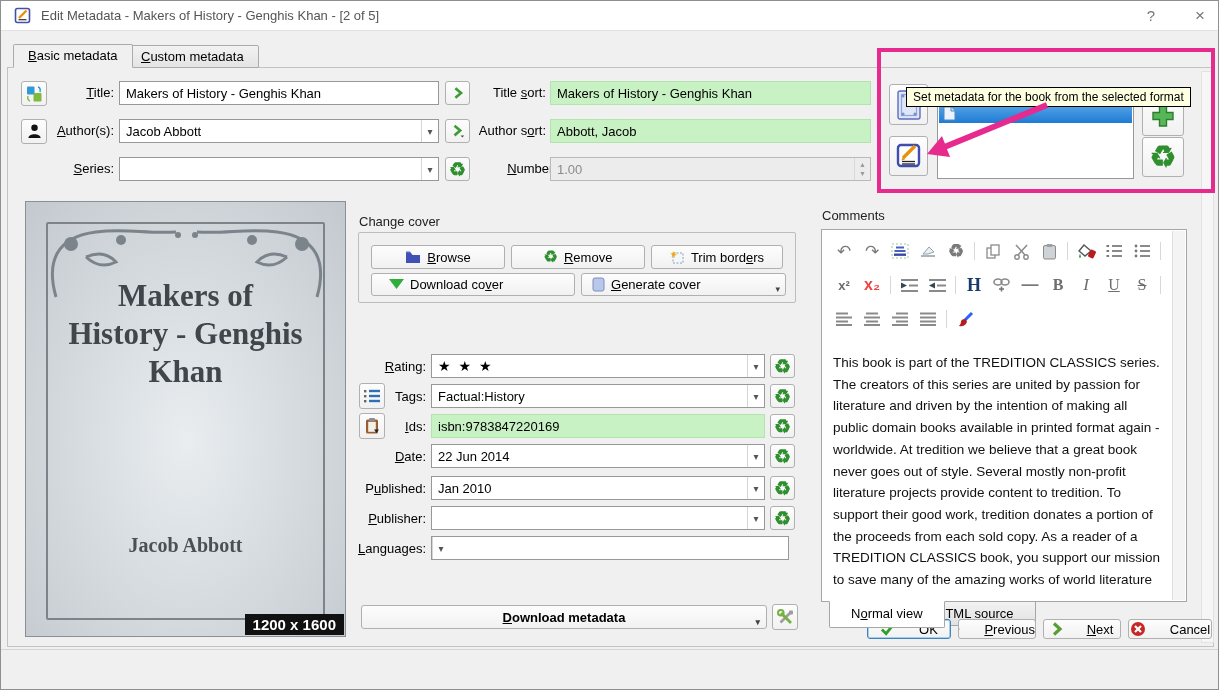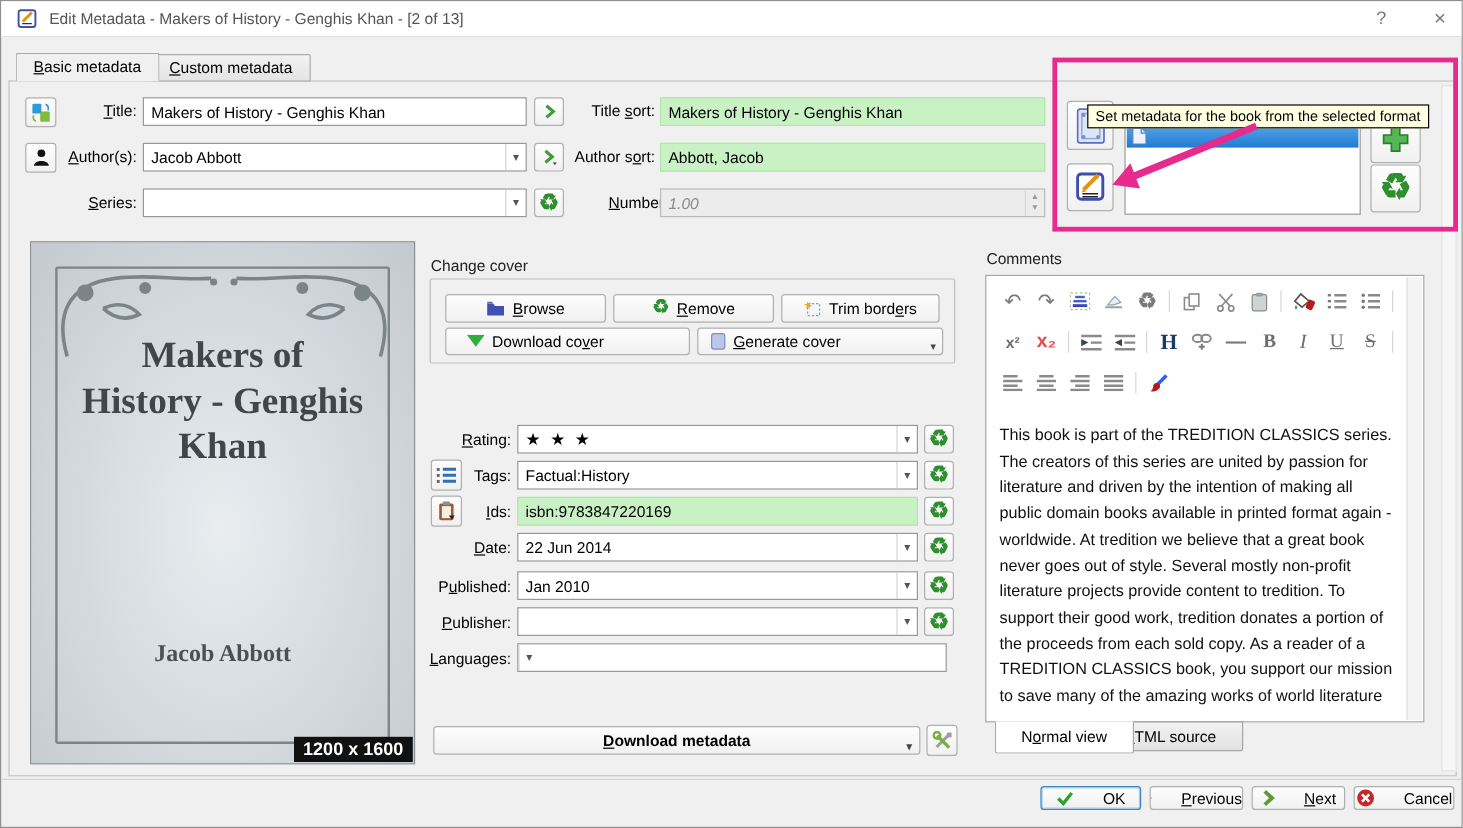--- a/index.html
+++ b/index.html
@@ -35,21 +35,21 @@
                    display:flex; align-items:center; justify-content:center;
                    color:#555; font-size:10px; }
   .btn { background:linear-gradient(#fdfdfd,#f1f1f1); border:1px solid #b0b0b0; border-radius:3px;
          font-size:13px; display:flex; align-items:center; justify-content:center; gap:6px;
          cursor:default; color:#000; }
   .tool { background:linear-gradient(#fdfdfd,#f1f1f1); border:1px solid #b0b0b0; border-radius:3px;
           display:flex; align-items:center; justify-content:center; cursor:default; }
   .recycle { color:#2f8f2f; font-size:19px; line-height:1; font-weight:bold; }
   .recycle.big { font-size:30px; }
   .spin { background:#ececec; border:1px solid #b9b9b9; color:#8a8a8a; display:flex; align-items:center; }
-  .spin .stext { flex:1; padding:0 6px;font-style:italic; }
+  .spin .stext { flex:1; padding:0 6px; }
   .spin .sarrows { width:16px; display:flex; flex-direction:column; align-items:center;
                    justify-content:center; gap:2px; color:#9a9a9a; font-size:7px; border-left:1px solid #d9d9d9; align-self:stretch; }
 
   
   .pinkbox { left:876px; top:47px; width:338px; height:145px; border:4px solid #e72a8d;
              z-index:30; background:transparent; }
   .tooltip { left:905px; top:86px; height:20px; background:#ffffe1; border:1px solid #000;
              padding:2px 6px; font-size:12px; white-space:nowrap; z-index:50; }
   .fmtlist { left:936px; top:97px; width:197px; height:81px; background:#fff; border:1px solid #989898; z-index:20; }
   .fmtrow { position:absolute; left:1px; top:4px; width:193px; height:20px;
@@ -81,41 +81,41 @@
   .tsep { width:1px; height:18px; background:#d8d8d8; margin:0 2px; }
   .ctext-area { position:absolute; left:1px; top:118px; right:14px; bottom:6px; padding:4px 6px 0 10px;
                 font-size:13.5px; line-height:21.7px; color:#111; overflow:hidden; }
   .cscroll { position:absolute; top:1px; bottom:1px; right:1px; width:13px; background:#f4f4f4; border-left:1px solid #e0e0e0; }
   .vtab { position:absolute; height:25px; padding:0 21px; line-height:24px; font-size:13px;
           border:1px solid #a6a6a6; background:linear-gradient(#f2f2f2,#e2e2e2); border-radius:0 0 2px 2px; }
   .vtab.active { background:#fff; border-top:1px solid #fff; z-index:5; height:27px; }
 
   
   .botline { left:0px; top:648px; width:1219px; height:1px; background:#d4d4d4; }
-  .dlgbtn { top:654px; height:20px;gap:24px; }
+  .dlgbtn { top:618px; height:20px;gap:24px; }
   .ok-focus { border:1px solid #3f84bd; box-shadow:0 0 0 1px #a8cdea inset; }
 
   svg { display:block; }
   u { text-decoration:underline; }
   .serifchar { font-family:"Liberation Serif", serif; font-weight:bold; color:#6e6e6e; font-size:16px; }
 </style>
 </head>
 <body>
 
 <div id="app">
 
   <div class="abs titlebar">
     <span class="abs" style="left:13px;top:6px">
       <svg width="18" height="18" viewBox="0 0 18 18">
           <rect x="1.5" y="1.5" width="14" height="14" rx="2" fill="#fff" stroke="#4350a8" stroke-width="1.6"></rect>
           <line x1="5" y1="11" x2="12.5" y2="3.5" stroke="#e8920c" stroke-width="2.4"></line>
           <line x1="4.5" y1="12.7" x2="12.5" y2="12.7" stroke="#333" stroke-width="1.2"></line>
         </svg>
     </span>
-    <span class="wtitle">Edit Metadata - Makers of History - Genghis Khan -  [2 of 13]</span>
+    <span class="wtitle">Edit Metadata - Makers of History - Genghis Khan -  [2 of 5]</span>
     <span class="tb-btn" style="left:1135px">?</span>
     <span class="tb-btn" style="left:1184px;font-size:17px">×</span>
   </div>
 
   <div class="abs pane"></div>
   <div class="abs tab active" style="left:12px"><u>B</u>asic metadata</div>
   <div class="abs tab" style="left:125px"><u>C</u>ustom metadata</div>
 
   <button class="abs tool" style="left:20px;top:80px;width:26px;height:25px">
     <svg width="18" height="18" viewBox="0 0 18 18">

